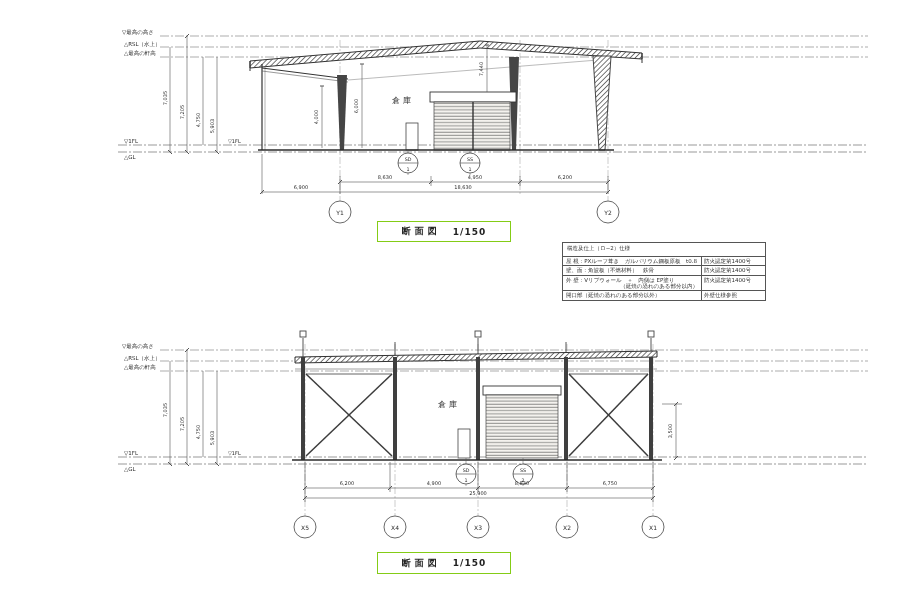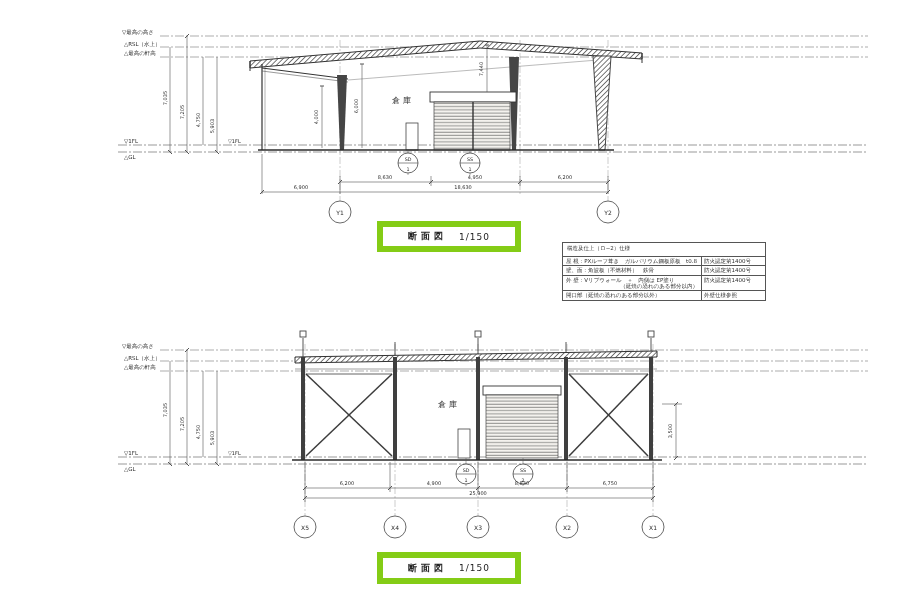--- a/index.html
+++ b/index.html
@@ -3,26 +3,26 @@
 <meta charset="utf-8">
 <style>
   html,body{margin:0;padding:0;}
   body{
     width:900px;height:600px;background:#ffffff;position:relative;overflow:hidden;
     font-family:"DejaVu Sans","Liberation Sans",sans-serif;color:#2b2b2b;
   }
   svg{position:absolute;left:0;top:0;}
   svg text{fill:#2b2b2b;}
   .titlebox{
-    position:absolute;border:6px solid #84cc16;background:#fff;
+    position:absolute;border:1px solid #84cc16;background:#fff;
     display:flex;align-items:center;justify-content:center;gap:12px;
     font-size:9px;color:#222;
   }
   .titlebox .nm{letter-spacing:4px;font-weight:bold;}
-  .titlebox .sc{letter-spacing:1px;}
+  .titlebox .sc{letter-spacing:1px;font-weight:bold;}
   .spec{
     position:absolute;left:562px;top:242px;width:202px;
     border:0.5px solid #555;background:#fff;font-size:5.5px;line-height:1.15;color:#333;
   }
   .spec .t{padding:2px 4px;height:9px;white-space:nowrap;overflow:hidden;}
   .spec .row{display:flex;border-top:0.5px solid #555;}
   .spec .l{flex:0 0 132px;border-right:0.5px solid #555;padding:1px 3px;white-space:nowrap;overflow:hidden;}
   .spec .r{flex:1;padding:1px 2px;white-space:nowrap;overflow:hidden;}
   .spec .sub{text-align:right;}
 </style>

